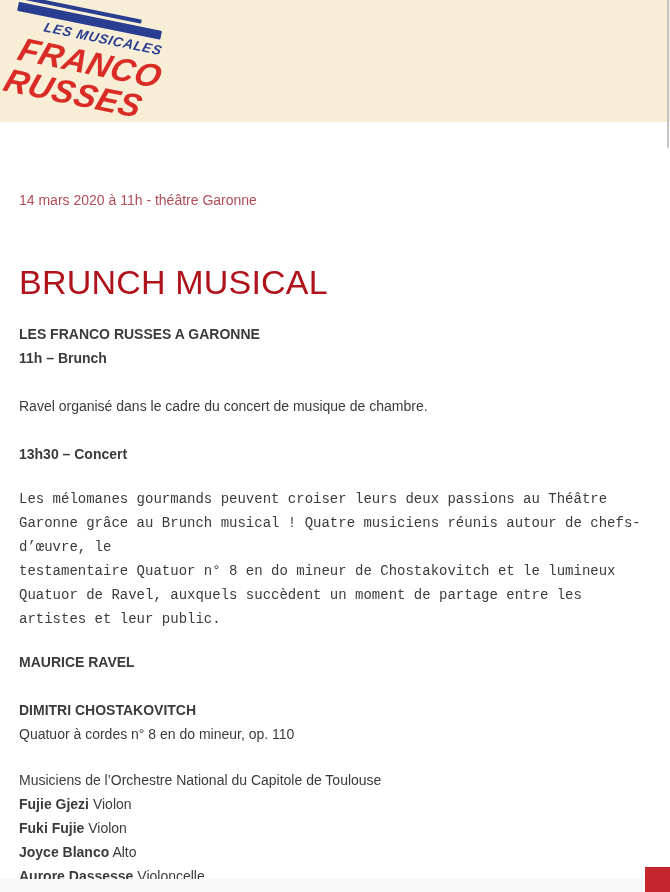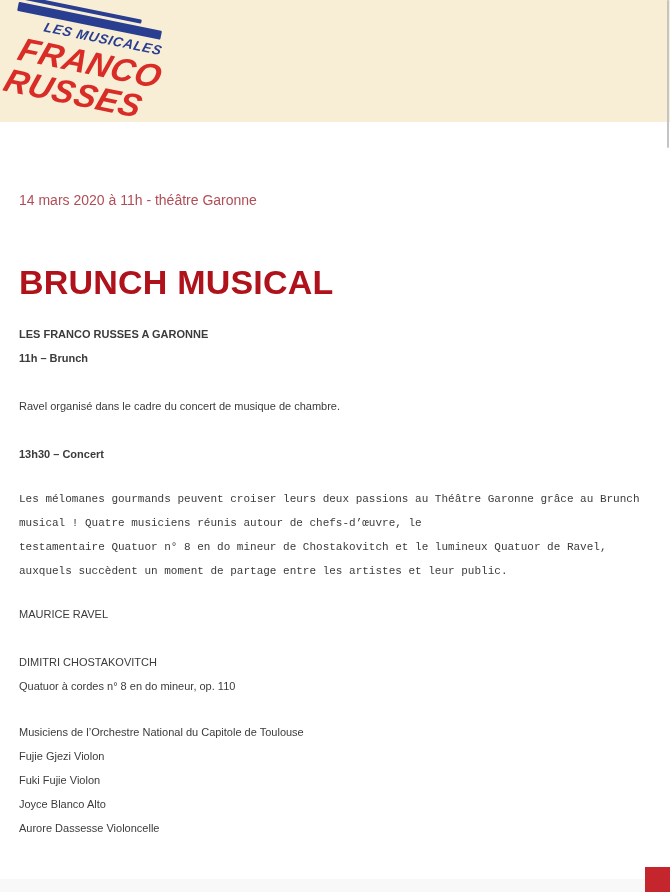--- a/index.html
+++ b/index.html
@@ -42,31 +42,31 @@
     font-size:33px;line-height:0.92;letter-spacing:0.5px;
     transform:skewX(-7deg);white-space:nowrap;
   }
   .logo-main.l1{margin:4px 0 0 12px;}
   .logo-main.l2{margin:3px 0 0 4px;}
   
   .content{
     position:absolute;top:122px;left:0;width:670px;
     padding:68px 20px 0 19px;color:var(--text-gray);
   }
-  .content p{margin:24px 0 0;font-size:11px;line-height:24px;color:var(--text-gray);}
+  .content p{margin:24px 0 0;font-size:14px;line-height:24px;color:var(--text-gray);}
   .date{margin:0 !important;font-size:14px !important;line-height:20px !important;color:var(--date-red) !important;}
   h1.page-title{
-    margin:54px 0 0;font-size:34px;line-height:36px;font-weight:700;
+    margin:54px 0 0;font-size:34px;line-height:36px;font-weight:400;
     color:var(--accent-red);letter-spacing:0.2px;
   }
   p.intro{margin-top:22px;font-weight:700;}
   p.concert-time{font-weight:700;}
   p.description{margin-top:21px;font-family:Liberation Mono, monospace;}
   p.program{margin-top:19px;}
-  p.program strong, p.musicians strong{font-weight:400;color:var(--text-gray);}
+  p.program strong, p.musicians strong{font-weight:700;color:var(--text-gray);}
   p.musicians{margin-top:22px;}
   
   .footer-strip{
     position:absolute;left:0;bottom:0;width:670px;height:13px;
     background:var(--footer-gray);
   }
   .corner-widget{
     position:absolute;right:0;bottom:0;width:25px;height:25px;
     background:var(--widget-red);cursor:pointer;
   }

